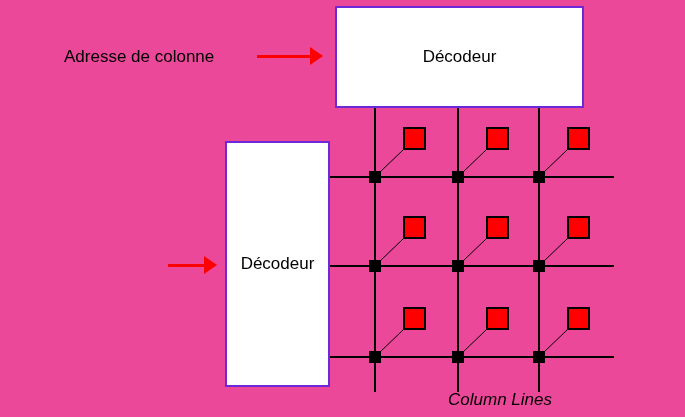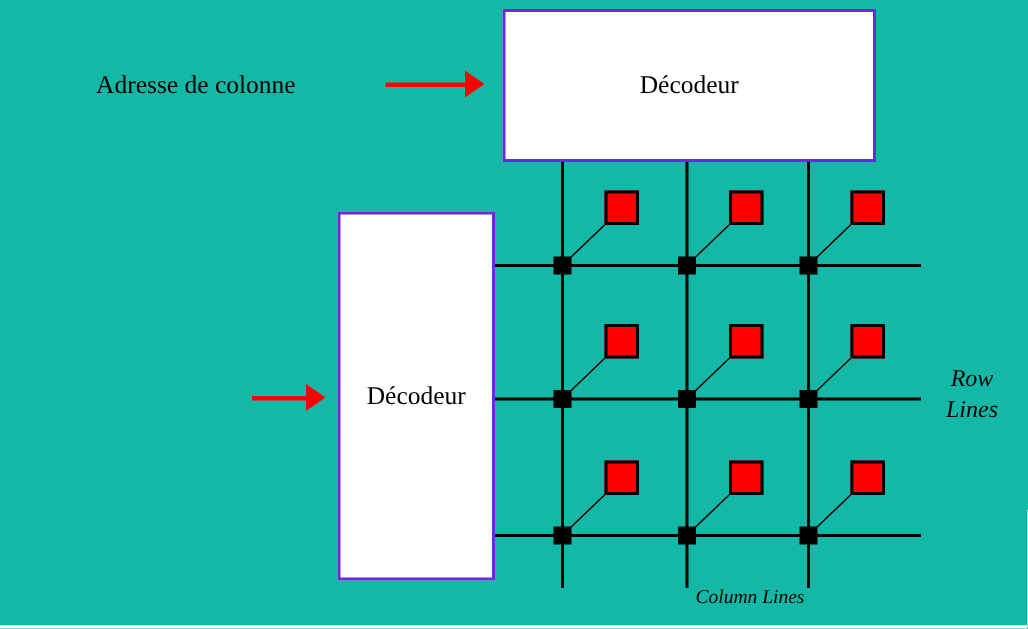--- a/index.html
+++ b/index.html
@@ -1,21 +1,21 @@
 <!DOCTYPE html>
 <html><head>
 <meta charset="utf-8">
 <style>
   html, body { margin: 0; padding: 0; background: #ffffff; }
   .canvas {
     position: relative;
     width: 685px;
     height: 417px;
-    background: #14b8a6;
-    font-family: Liberation Serif, serif;
+    background: #ec4899;
+    font-family: Liberation Sans, sans-serif;
     color: #000000;
     overflow: hidden;
   }
   .box {
     position: absolute;
     border: 2px solid #6d28d9;
     background: #ffffff;
     display: flex;
     align-items: center;
     justify-content: center;
@@ -24,21 +24,21 @@
   }
   .top-decoder  { left: 335px; top: 6px;   width: 245px; height: 98px;  }
   .left-decoder { left: 225px; top: 141px; width: 101px; height: 242px; }
 
   .label { position: absolute; font-size: 17px; line-height: 21px; white-space: nowrap; }
   .col-addr { left: 64px; top: 46px; }
   .row-addr { left: 10px; top: 255px; }
 
   .wire-label { position: absolute; font-style: italic; color: #000000; }
   .row-lines-label    { left: 618px; top: 242px; width: 60px;  font-size: 16px; line-height: 21px; text-align: center; white-space: normal; }
-  .column-lines-label { left: 437px; top: 390px; width: 126px; font-size: 13px; text-align: center; }
+  .column-lines-label { left: 437px; top: 390px; width: 126px; font-size: 17px; text-align: center; }
 
   .hline { position: absolute; height: 2px; background: #000000; left: 330px; width: 284px; z-index: 1; }
   .vline { position: absolute; width: 2px;  background: #000000; top: 108px;  height: 284px; z-index: 1; }
 
   .junction {
     position: absolute; width: 12px; height: 12px;
     background: #000000; z-index: 2;
   }
   .cell {
     position: absolute; width: 19px; height: 19px;
@@ -117,16 +117,15 @@
   <div class="cell" style="left:403px;top:127px"></div>
   <div class="cell" style="left:486px;top:127px"></div>
   <div class="cell" style="left:567px;top:127px"></div>
   <div class="cell" style="left:403px;top:216px"></div>
   <div class="cell" style="left:486px;top:216px"></div>
   <div class="cell" style="left:567px;top:216px"></div>
   <div class="cell" style="left:403px;top:307px"></div>
   <div class="cell" style="left:486px;top:307px"></div>
   <div class="cell" style="left:567px;top:307px"></div>
 
-  <div class="wire-label row-lines-label">Row Lines</div>
   <div class="wire-label column-lines-label">Column Lines</div>
 
 </div>
 
 </body></html>

